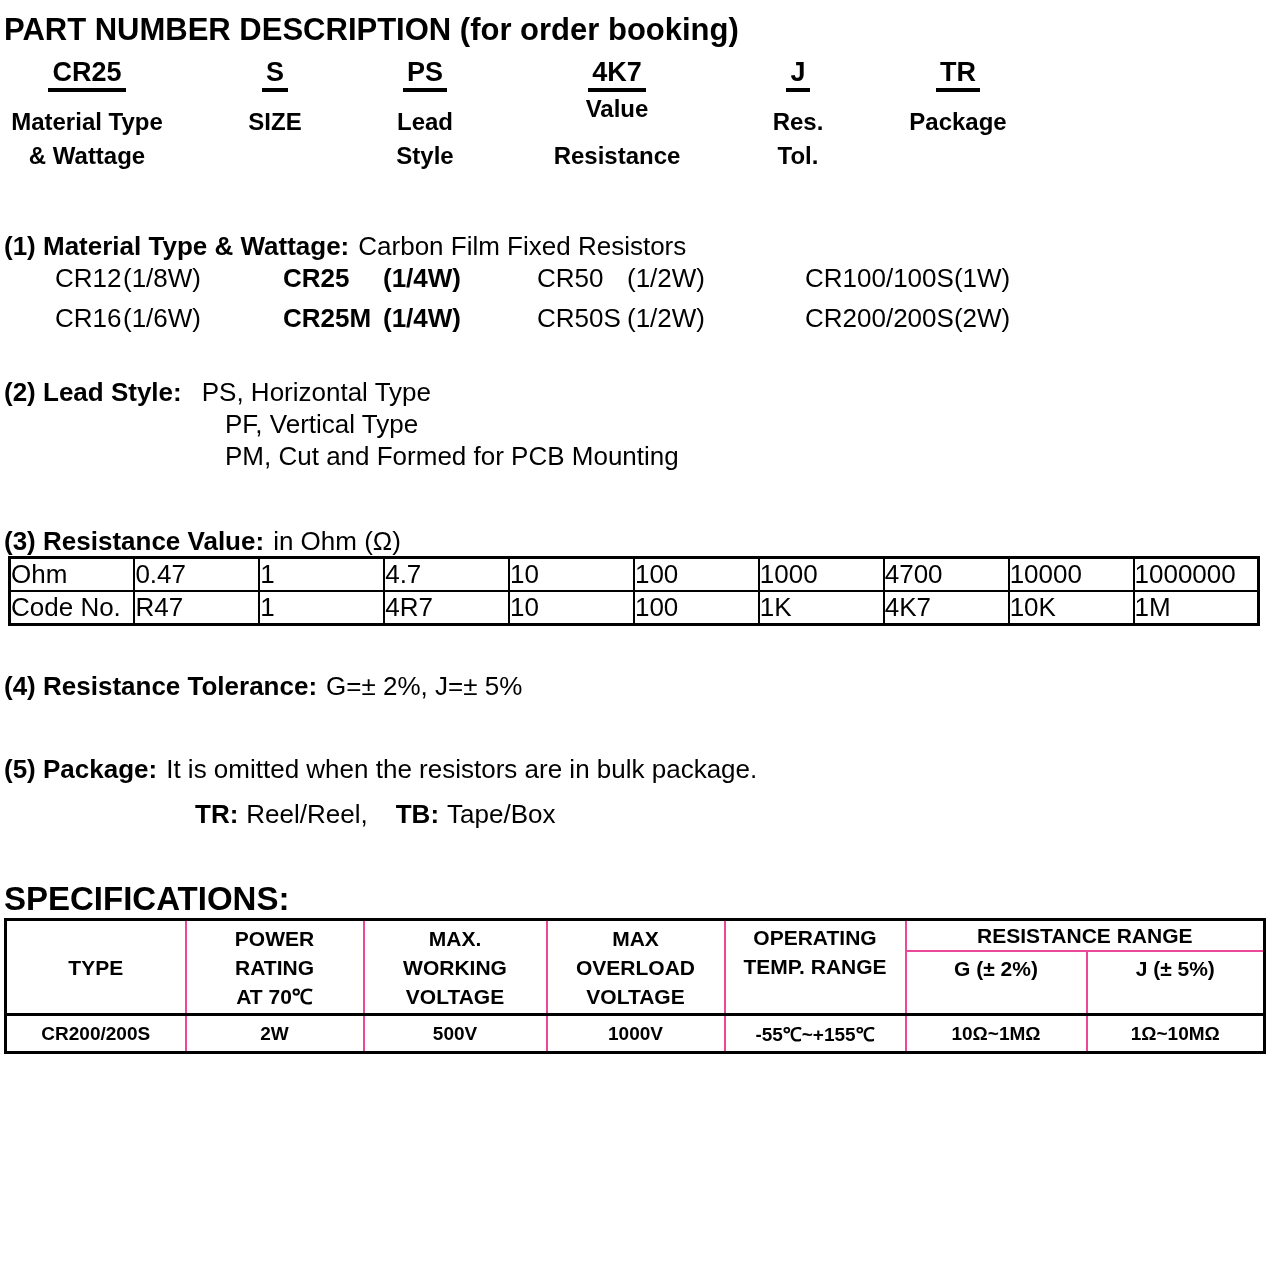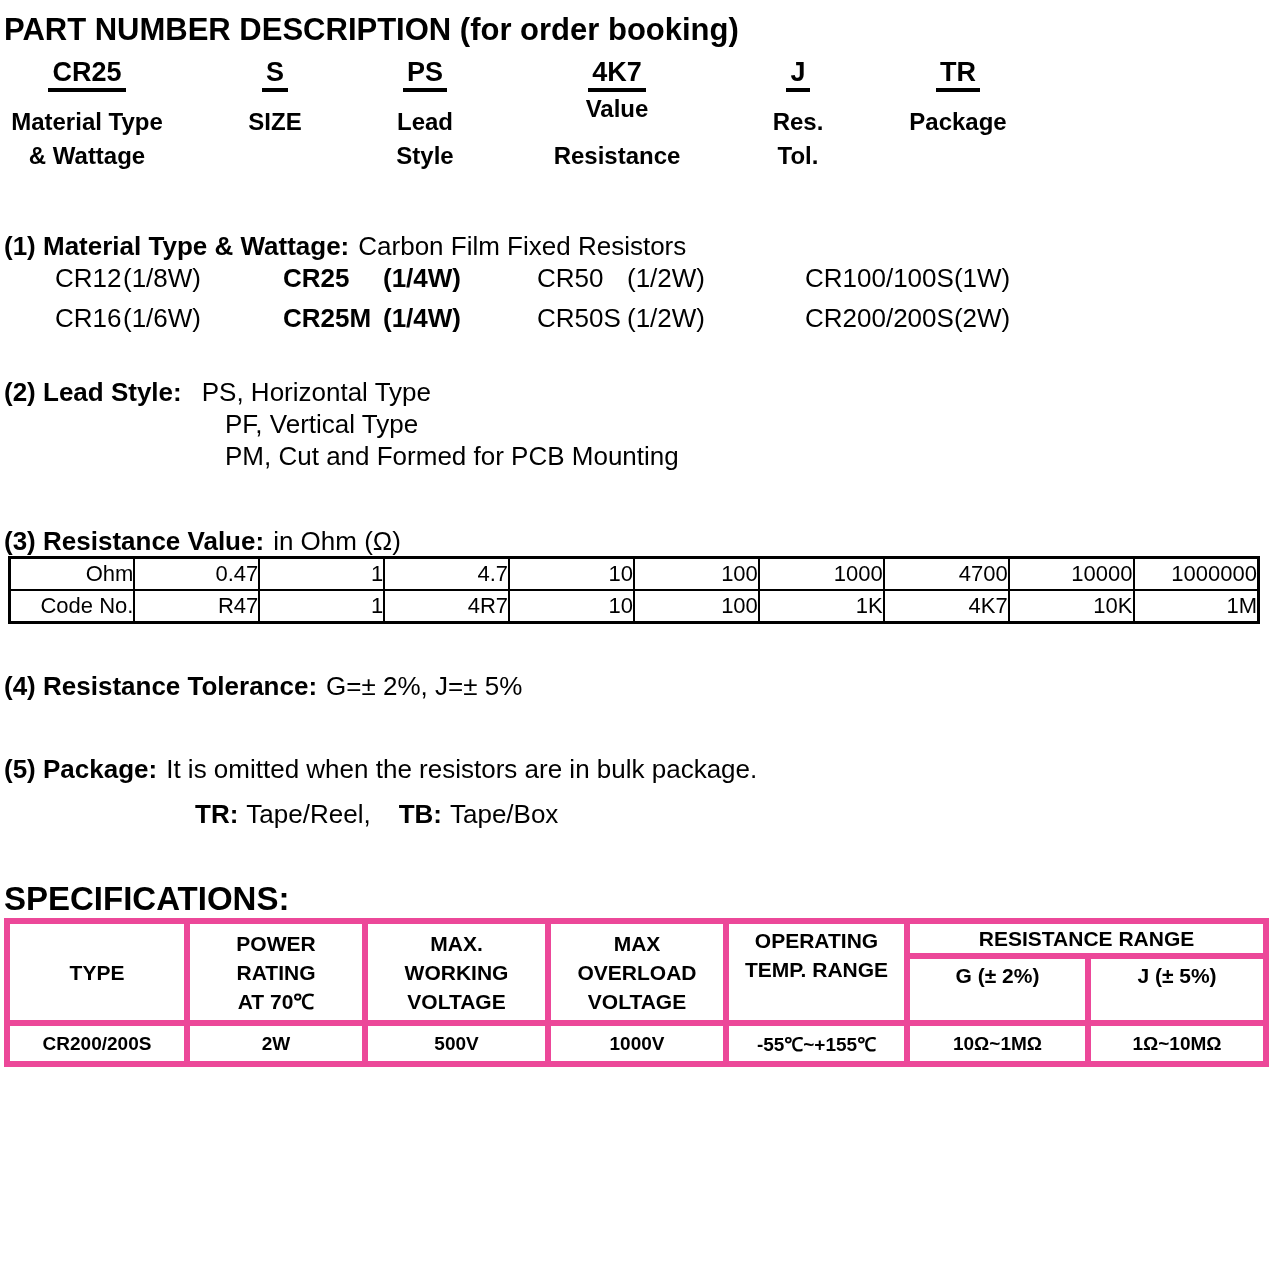--- a/index.html
+++ b/index.html
@@ -35,40 +35,40 @@
 
   
   .lead-item { left:225px; font-size:26px; line-height:30px; white-space:nowrap; }
 
   
   .res-table {
     left:8px; top:556px; width:1252px;
     border-collapse:collapse; table-layout:fixed;
   }
   .res-table td {
-    border:2px solid #000; text-align:right; vertical-align:middle;
-    font-size:22px; height:30px; padding:0; overflow:hidden; white-space:nowrap;
+    border:2px solid #000; text-align:left; vertical-align:middle;
+    font-size:26px; height:30px; padding:0; overflow:hidden; white-space:nowrap;
   }
   .res-table { border:3px solid #000; }
 
   
   .trtb { left:195px; font-size:26px; line-height:30px; white-space:nowrap; }
   .trtb .b { font-weight:bold; }
   .trtb .tb-group { margin-left:28px;margin-top:24px; }
   .trtb .v { margin-left:8px; }
 
   
   .spec-title { left:4px; top:880px; font-size:33px; font-weight:bold; white-space:nowrap; }
   .spec-table {
     left:4px; top:918px; width:1259px;
     border-collapse:collapse; table-layout:fixed;
   }
   .spec-table { border:3px solid #000; }
   .spec-table td {
-    border:6px solid #ec4899; text-align:center; padding:0;
+    border:2px solid #ec4899; text-align:center; padding:0;
     font-weight:bold; overflow:hidden; white-space:nowrap;
   }
   .spec-table .hdr td { font-size:21px; line-height:29px; vertical-align:middle; }
   .spec-table td.vtop { vertical-align:top; padding-top:2px; }
   .spec-table .rr-cell { height:29px; }
   .spec-table .gj-row td { height:59px; }
   .spec-table .data-row td { height:35px; font-size:19px; vertical-align:middle; border-top:3px solid #000; }
 </style>
 </head>
 <body>
@@ -163,21 +163,21 @@
     </table>
 
   <div class="abs sec" style="top:671px">
     <span class="h">(4) Resistance Tolerance:</span><span class="r">G=± 2%, J=± 5%</span>
   </div>
 
   <div class="abs sec" style="top:754px">
     <span class="h">(5) Package:</span><span class="r">It is omitted when the resistors are in bulk package.</span>
   </div>
   <div class="abs trtb" style="top:799px">
-    <span class="b">TR:</span><span class="v">Tape/Reel,</span><span class="b tb-group">TB:</span><span class="v">Tape/Box</span>
+    <span class="b">TR:</span><span class="v">Reel/Reel,</span><span class="b tb-group">TB:</span><span class="v">Tape/Box</span>
   </div>
 
   <div class="abs spec-title">SPECIFICATIONS:</div>
   <table class="abs spec-table">
     <colgroup>
       <col style="width:180px">
         <col style="width:178px">
         <col style="width:183px">
         <col style="width:178px">
         <col style="width:181px">

